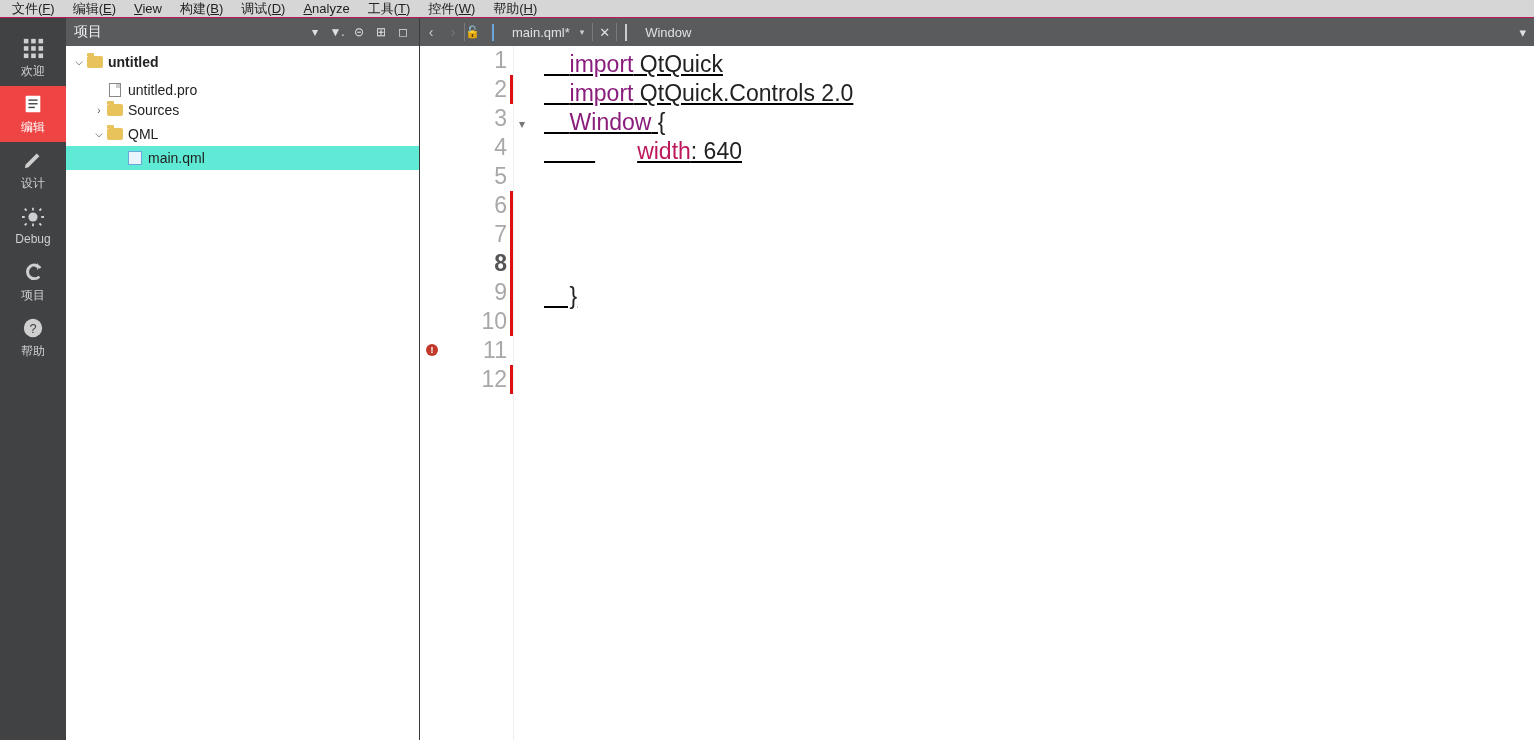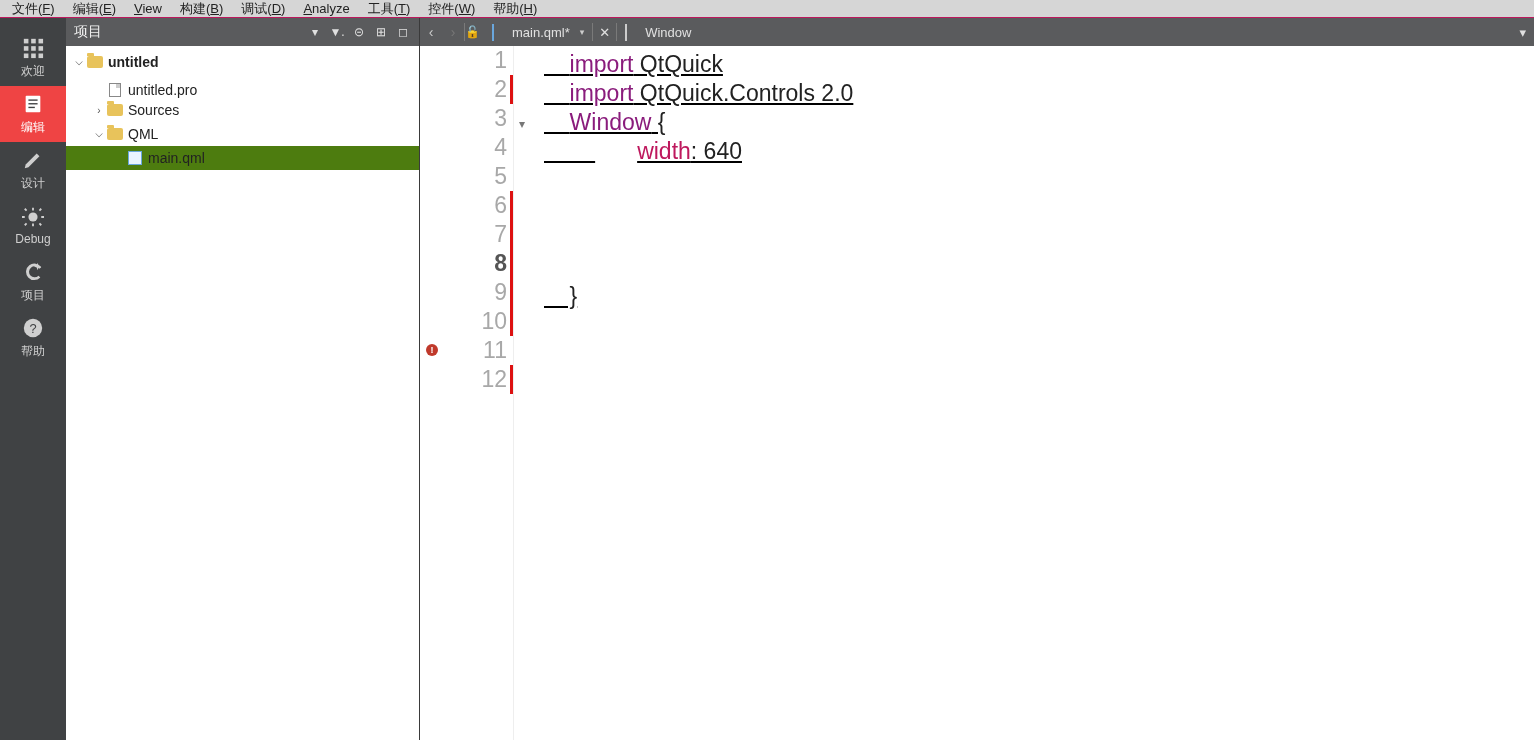--- a/index.html
+++ b/index.html
@@ -21,21 +21,21 @@
 .mode .micon svg { width:22px; height:22px; fill:#cfcfcf; }
 .mode.active .micon svg { fill:#fff; }
 
 
 .projpanel { width:354px; background:#fff; display:flex; flex-direction:column; border-right:1px solid #3a3a3a; }
 .projheader { height:28px; background:#5a5b5d; display:flex; align-items:center; justify-content:space-between; padding:0 8px; color:#f0f0f0; font-size:14px; }
 .projheader .icons { display:flex; gap:6px; align-items:center; }
 .projheader .hicon { width:16px; height:16px; display:flex; align-items:center; justify-content:center; color:#e0e0e0; font-size:12px; cursor:pointer; }
 .projtree { flex:1; background:#fff; overflow:auto; font-size:14px; color:#222; padding-top:4px; }
 .node { display:flex; align-items:center; height:24px; cursor:pointer; }
-.node.selected { background:#4d7c0f; }
+.node.selected { background:#5eead4; }
 .arrow { width:14px; text-align:center; color:#555; font-size:10px; }
 .arrow.blank { visibility:hidden; }
 .nicon { width:18px; height:16px; margin-right:4px; display:flex; align-items:center; justify-content:center; }
 .node.bold .nlabel { font-weight:bold;text-align:center; }
 
 
 .editorwrap { flex:1; display:flex; flex-direction:column; min-width:0; }
 .tabbar { height:28px; background:#5a5b5d; display:flex; align-items:center; color:#e0e0e0; font-size:13px; }
 .tabbar .navbtn { width:22px; height:28px; display:flex; align-items:center; justify-content:center; cursor:pointer; color:#ccc; font-size:14px; }
 .tabbar .navbtn.dis { color:#777; }

